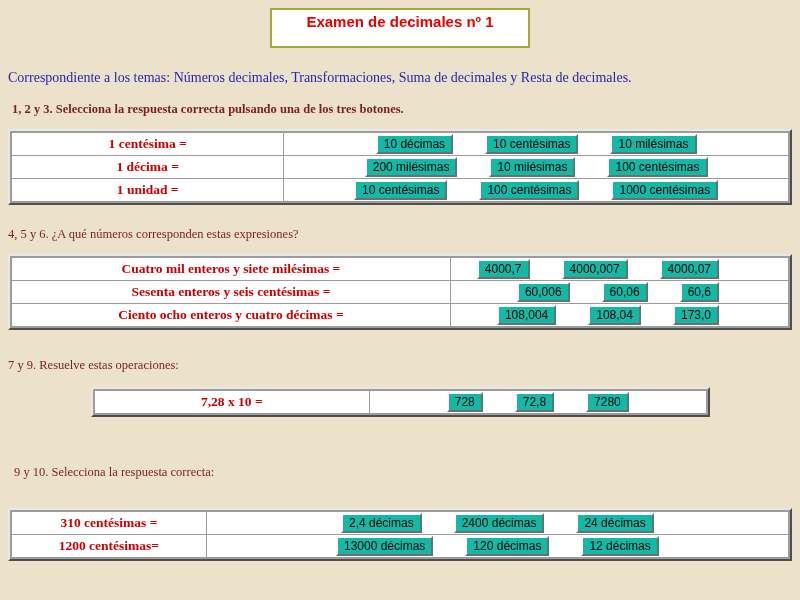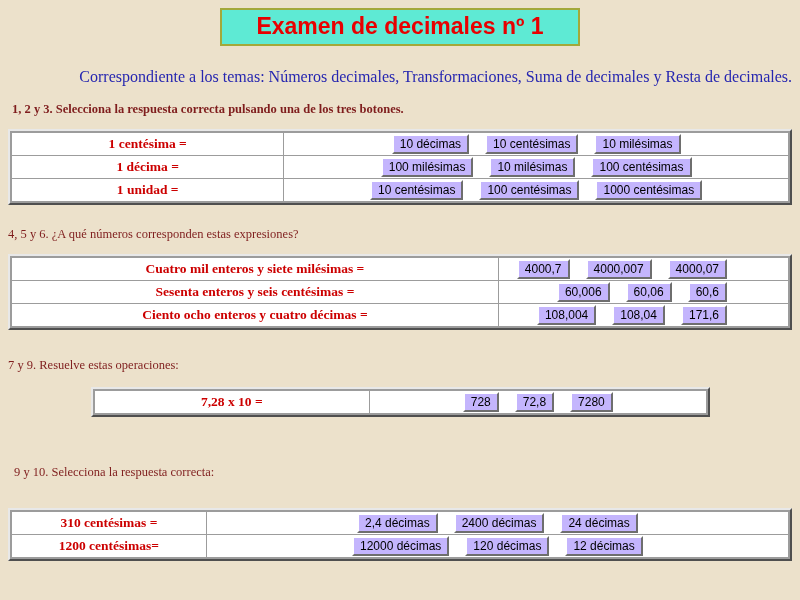--- a/index.html
+++ b/index.html
@@ -6,30 +6,30 @@
   body{
     width:800px;height:600px;box-sizing:border-box;
     padding:8px 8px 0 8px;
     background:#ece1cb;
     overflow:hidden;
     font-family:"Liberation Serif",serif;
     color:#000;
   }
   .title-box{
     width:fit-content;margin:0 auto;
-    background:#5eead4;
+    background:#ffffff;
     border:2px solid #a3a83a;
-    padding:3px 34px 4px 34px;
+    padding:3px 34px 16px 34px;
     font-family:"Liberation Sans",sans-serif;
-    font-weight:bold;font-size:23px;color:#e80000;
+    font-weight:bold;font-size:15px;color:#e80000;
     text-align:center;
   }
   .subtitle{
-    margin-top:22px;text-align:right;
-    font-size:16px;color:#2626b0;
+    margin-top:22px;text-align:left;
+    font-size:14px;color:#2626b0;
   }
   .sec-head{
     margin-top:22px;font-size:12.5px;color:#7f1d1d;
   }
   .sec-head.bold{font-weight:bold;margin-top:16px;margin-left:4px;}
   .qframe{
     margin-top:12px;
     background:#9c9c9c;
     border:2px solid;
     border-color:#e8e8e8 #4f4f4f #4f4f4f #e8e8e8;
@@ -43,23 +43,23 @@
   }
   td.lbl{
     text-align:center;color:#cc0000;font-weight:bold;
     font-family:"Liberation Serif",serif;font-size:13.5px;
     white-space:nowrap;
   }
   td.opts{text-align:center;white-space:nowrap;}
   td.opts-right{text-align:right;padding-right:55px;white-space:nowrap;}
   .btn{
     font-family:"Liberation Sans",sans-serif;font-size:12px;color:#000;
-    background:#c4b5fd;
+    background:#14b8a6;
     border:2px solid;border-color:#ffffff #6e6e6e #6e6e6e #ffffff;
-    padding:1px 6px;margin:0 6px;cursor:pointer;line-height:14px;
+    padding:1px 6px;margin:0 14px;cursor:pointer;line-height:14px;
   }
   
   .t1 td.lbl{width:35%;}
   .t2 td.lbl{width:64.5%;}
   .t3wrap{width:619px;margin:14px auto 0 auto;}
   .t3 td.lbl{width:45%;}
   .t4 td.lbl{width:25%;}
   .mt28{margin-top:28px;}
   .mt32{margin-top:48px;}
   .qframe.mt28{margin-top:28px;}
@@ -79,21 +79,21 @@
       <td class="lbl">1 centésima =</td>
       <td class="opts">
         <button class="btn">10 décimas</button>
         <button class="btn">10 centésimas</button>
         <button class="btn">10 milésimas</button>
       </td>
     </tr>
     <tr>
       <td class="lbl">1 décima =</td>
       <td class="opts">
-        <button class="btn">100 milésimas</button>
+        <button class="btn">200 milésimas</button>
         <button class="btn">10 milésimas</button>
         <button class="btn">100 centésimas</button>
       </td>
     </tr>
     <tr>
       <td class="lbl">1 unidad =</td>
       <td class="opts">
         <button class="btn">10 centésimas</button>
         <button class="btn">100 centésimas</button>
         <button class="btn">1000 centésimas</button>
@@ -121,21 +121,21 @@
         <button class="btn">60,006</button>
         <button class="btn">60,06</button>
         <button class="btn">60,6</button>
       </td>
     </tr>
     <tr>
       <td class="lbl">Ciento ocho enteros y cuatro décimas =</td>
       <td class="opts-right">
         <button class="btn">108,004</button>
         <button class="btn">108,04</button>
-        <button class="btn">171,6</button>
+        <button class="btn">173,0</button>
       </td>
     </tr>
   </tbody>
     </table>
 </div>
 
 <div class="sec-head mt28">7 y 9. Resuelve estas operaciones:</div>
 <div class="t3wrap">
   <div class="qframe" style="margin-top:0;">
     <table class="t3">
@@ -161,20 +161,20 @@
       <td class="lbl">310 centésimas  =</td>
       <td class="opts">
         <button class="btn">2,4 décimas</button>
         <button class="btn">2400 décimas</button>
         <button class="btn">24 décimas</button>
       </td>
     </tr>
     <tr>
       <td class="lbl">1200 centésimas=</td>
       <td class="opts">
-        <button class="btn">12000 décimas</button>
+        <button class="btn">13000 décimas</button>
         <button class="btn">120 décimas</button>
         <button class="btn">12 décimas</button>
       </td>
     </tr>
   </tbody>
     </table>
 </div>
 
 </body></html>

